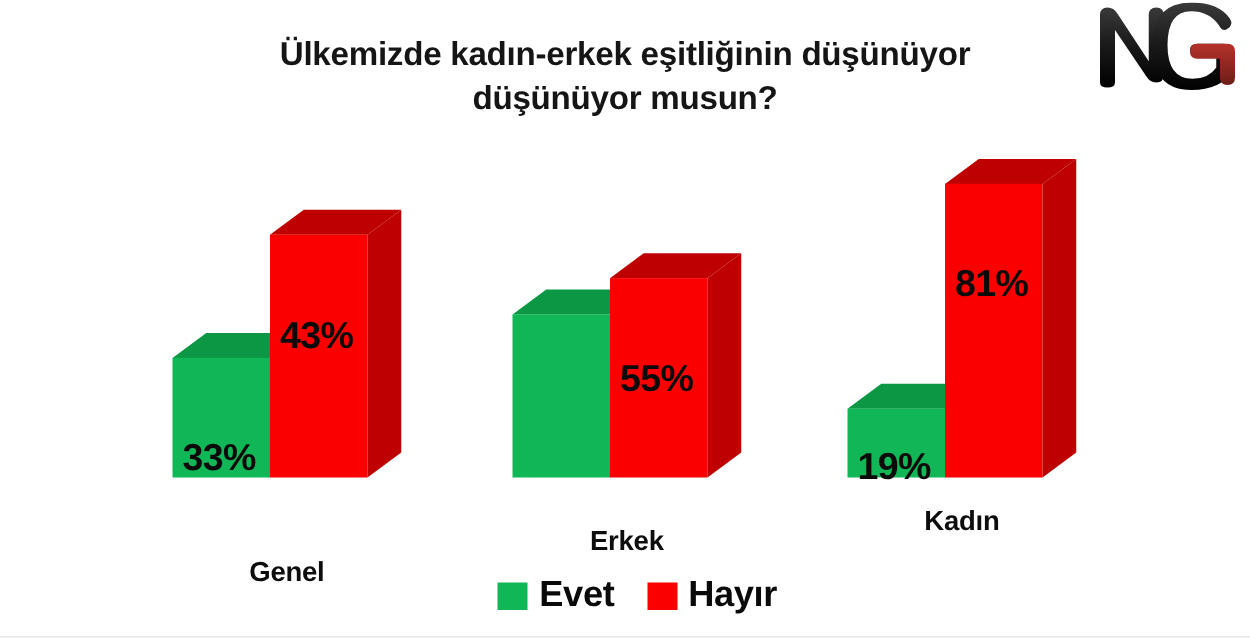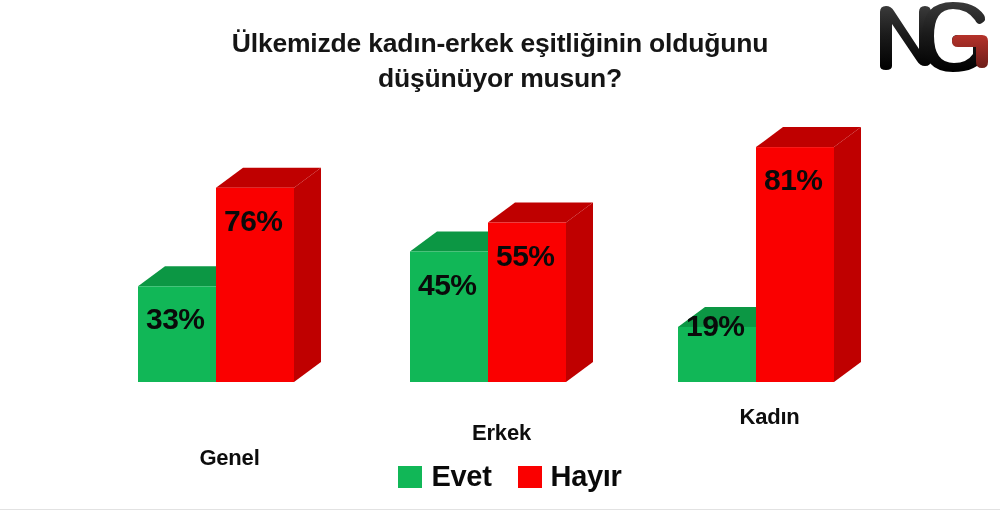--- a/index.html
+++ b/index.html
@@ -36,20 +36,21 @@
   
   .plot{position:absolute; left:0; top:0; width:1000px; height:510px;}
 
   .pct{
     position:absolute;
     font-size:30px;
     font-weight:bold;
     color:#0a0a0a;
     white-space:nowrap;
     letter-spacing:-0.5px;
+    margin-top:48px;
   }
 
   .cat-label{
     position:absolute;
     font-size:22px;
     font-weight:bold;
     color:#0d0d0d;
     text-align:center;
     white-space:nowrap;
     letter-spacing:-0.2px;
@@ -85,21 +86,21 @@
 
       <path d="M8 64 L8 10 Q8 4 14 4 Q19 4 22 9 L47 47 L47 10 Q47 4 53 4 Q59 4 59 10 L59 58 Q59 64 53 64 Q48 64 45 59 L20 22 L20 64 Q20 68 14 68 Q8 68 8 64 Z" fill="url(#gdark)"></path>
 
       <path d="M103 18 Q95 7 81 7 Q62 7 62 34 Q62 61 82 61 Q95 61 101 52 L101 44 L86 44 Q80 44 80 38 Q80 33 86 33 L107 33 Q113 33 113 39 L113 55 Q105 70 81 70 Q50 70 50 34 Q50 0 81 0 Q103 0 112 13 Q115 18 110 21 Q106 24 103 18 Z" fill="url(#gdark)"></path>
 
       <path d="M86 33 L110 33 Q116 33 116 39 L116 60 Q116 66 110 66 Q104 66 104 60 L104 45 L86 45 Q80 45 80 39 Q80 33 86 33 Z" fill="url(#gred)"></path>
     </svg>
   </div>
 
   <div class="chart-title">
-    <div>Ülkemizde kadın-erkek eşitliğinin olduğunu</div>
+    <div>Ülkemizde kadın-erkek eşitliğinin düşünüyor</div>
     <div>düşünüyor musun?</div>
   </div>
 
   <div class="plot">
     <svg id="bars-svg" width="1000" height="510" viewBox="0 0 1000 510">
         <polygon points="216,286.3 243,266.3 243,362 216,382" fill="#0c9744"></polygon>
         <polygon points="138,286.3 165,266.3 243,266.3 216,286.3" fill="#0c9744"></polygon>
         <rect x="138" y="286.3" width="78" height="95.7" fill="#11b757"></rect>
         <polygon points="294,187.70000000000002 321,167.70000000000002 321,362 294,382" fill="#bf0000"></polygon>
         <polygon points="216,187.70000000000002 243,167.70000000000002 321,167.70000000000002 294,187.70000000000002" fill="#bf0000"></polygon>
@@ -113,22 +114,21 @@
         <polygon points="756,326.9 783,306.9 783,362 756,382" fill="#0c9744"></polygon>
         <polygon points="678,326.9 705,306.9 783,306.9 756,326.9" fill="#0c9744"></polygon>
         <rect x="678" y="326.9" width="78" height="55.1" fill="#11b757"></rect>
         <polygon points="834,147.1 861,127.1 861,362 834,382" fill="#bf0000"></polygon>
         <polygon points="756,147.1 783,127.1 861,127.1 834,147.1" fill="#bf0000"></polygon>
         <rect x="756" y="147.1" width="78" height="234.9" fill="#fa0000"></rect>
       </svg>
 
     
     <div class="pct" id="lab-0-0" style="left: 146px; top: 302.3px; width: 84px;">33%</div>
-    <div class="pct" id="lab-1-0" style="left: 224px; top: 203.7px; width: 84px;">76%</div>
-    <div class="pct" id="lab-0-1" style="left: 418px; top: 267.5px; width: 84px;">45%</div>
+    <div class="pct" id="lab-1-0" style="left: 224px; top: 203.7px; width: 84px;">43%</div>
     <div class="pct" id="lab-1-1" style="left: 496px; top: 238.5px; width: 84px;">55%</div>
     <div class="pct" id="lab-0-2" style="left: 686px; top: 309px; width: 84px;">19%</div>
     <div class="pct" id="lab-1-2" style="left: 764px; top: 163.1px; width: 84px;">81%</div>
 
     
     <div class="cat-label" id="cat-0" style="left: 118px; width: 223px; top: 420px; margin-top: 25px;">Genel</div>
     <div class="cat-label" id="cat-1" style="left: 390px; width: 223px; top: 420px; text-align: center;">Erkek</div>
     <div class="cat-label" id="cat-2" style="left: 658px; width: 223px; top: 404px;">Kadın</div>
   </div>
 

